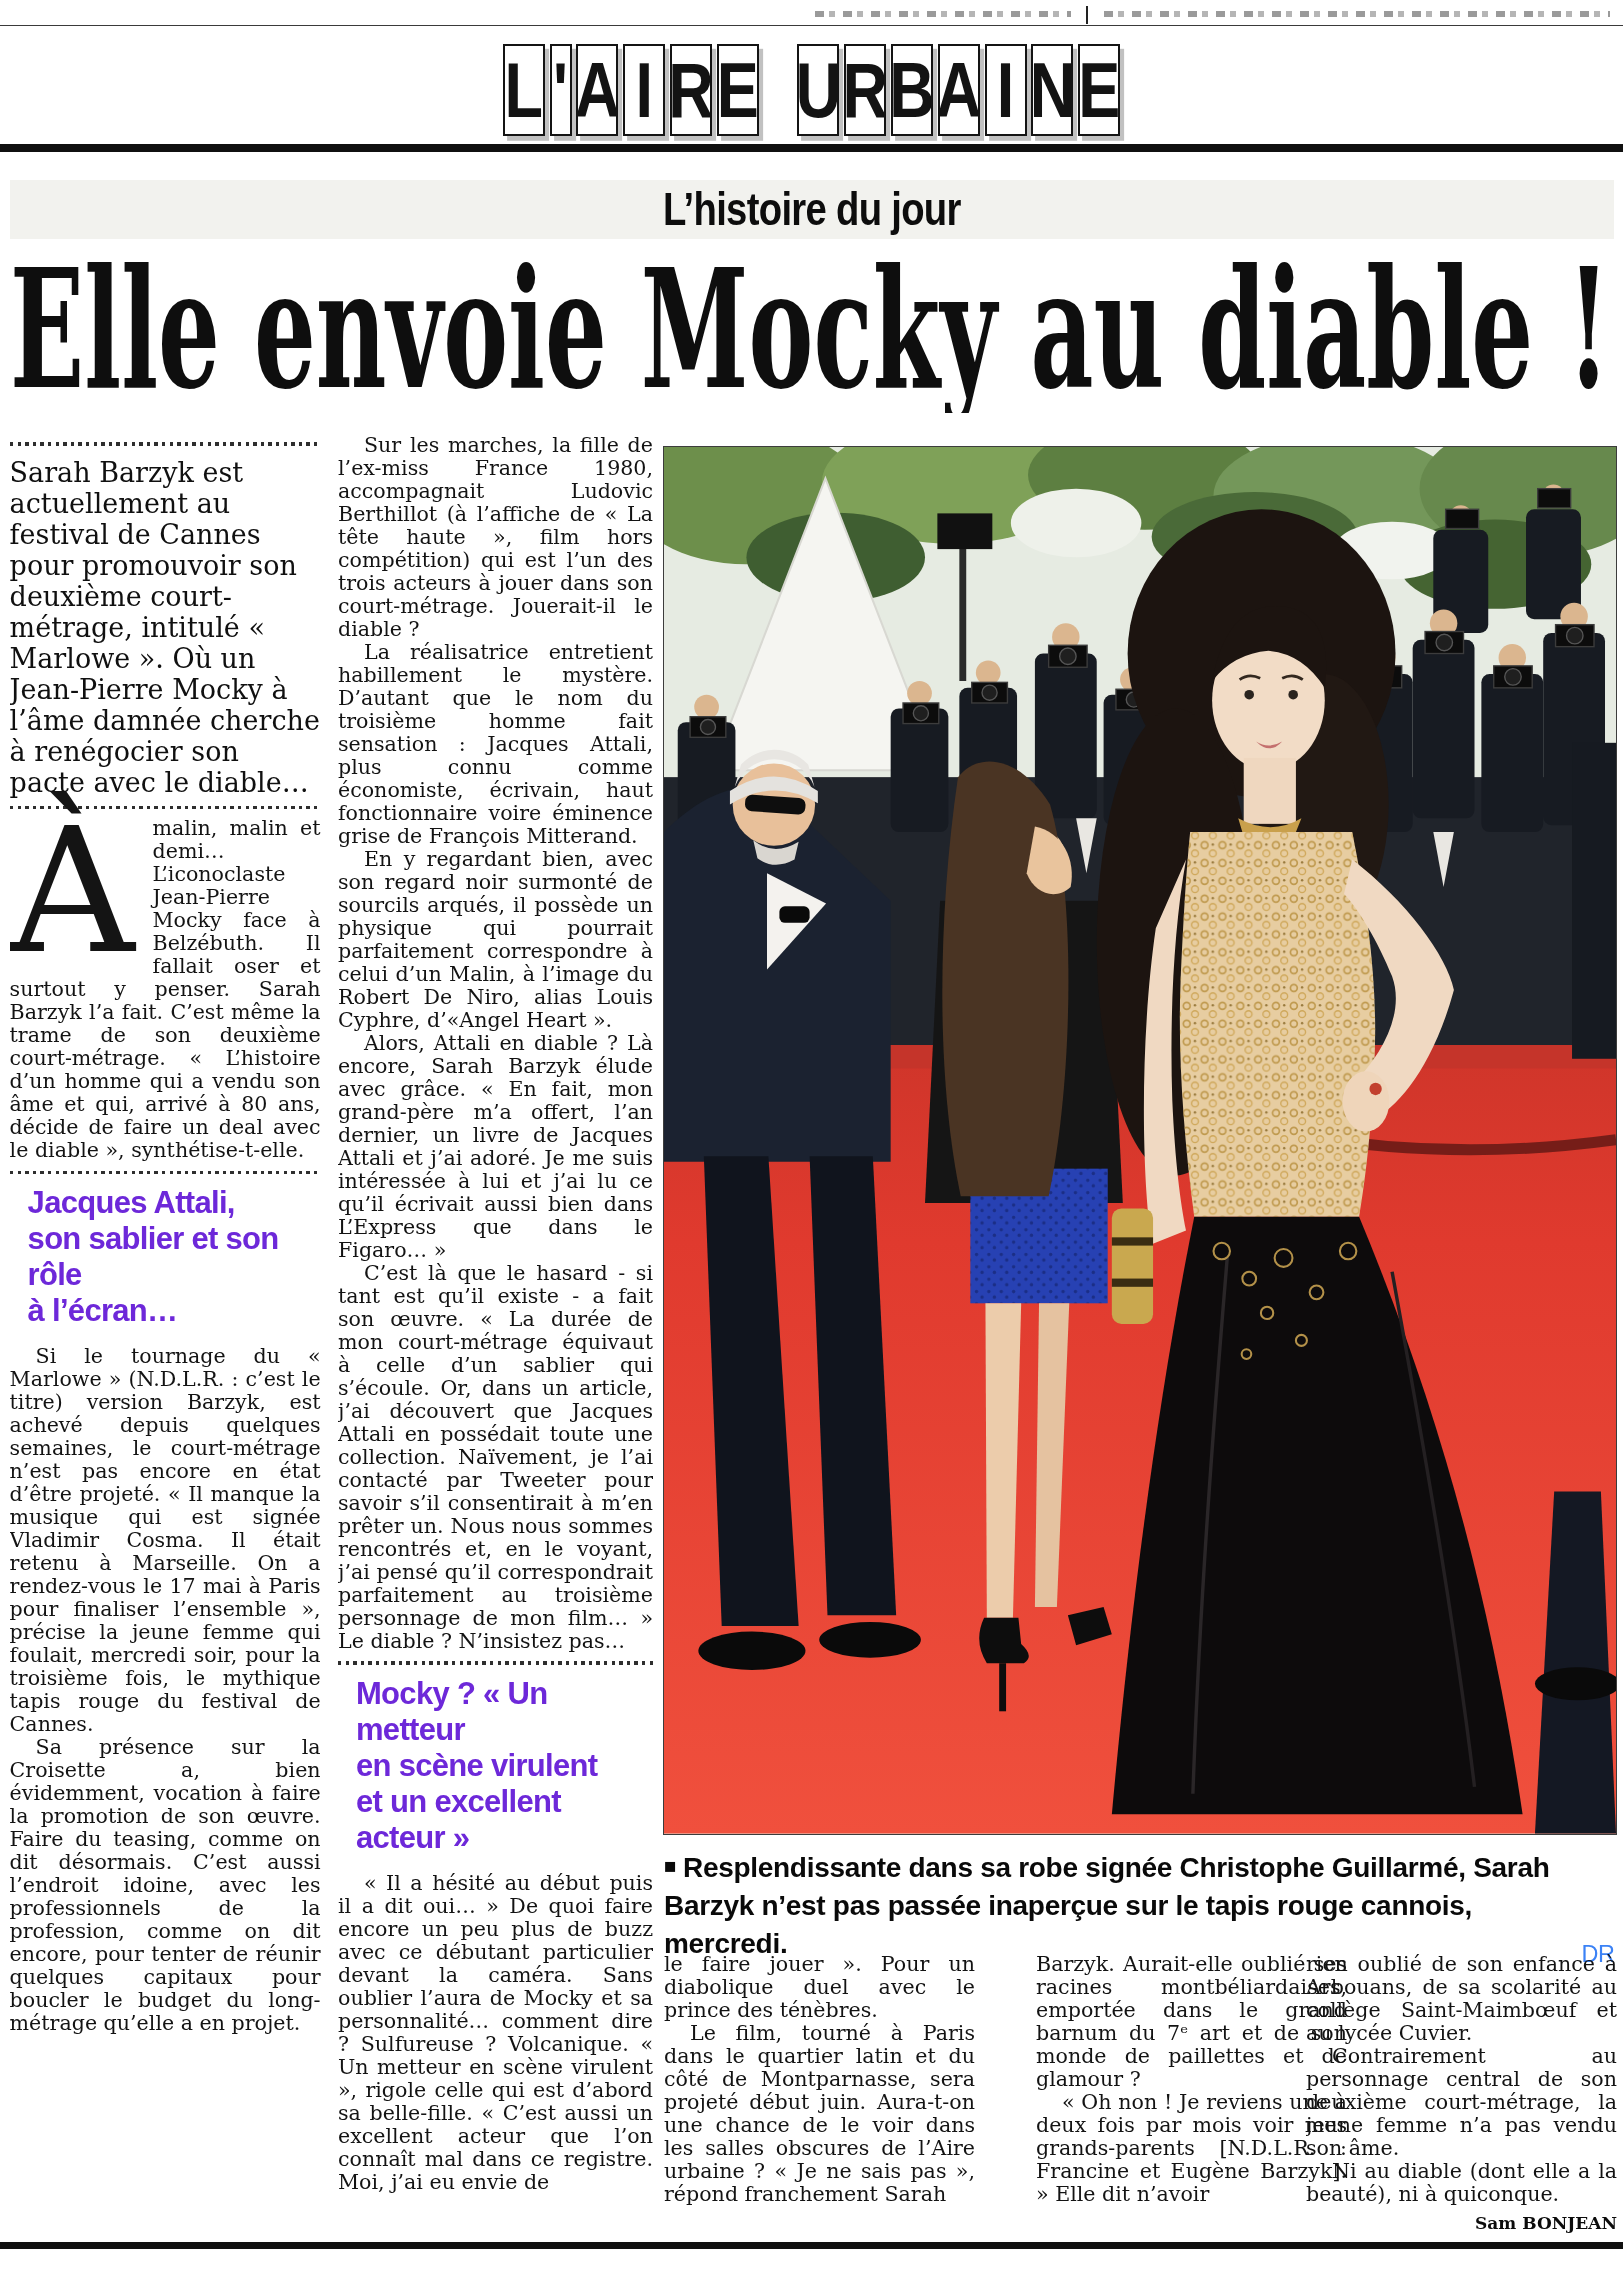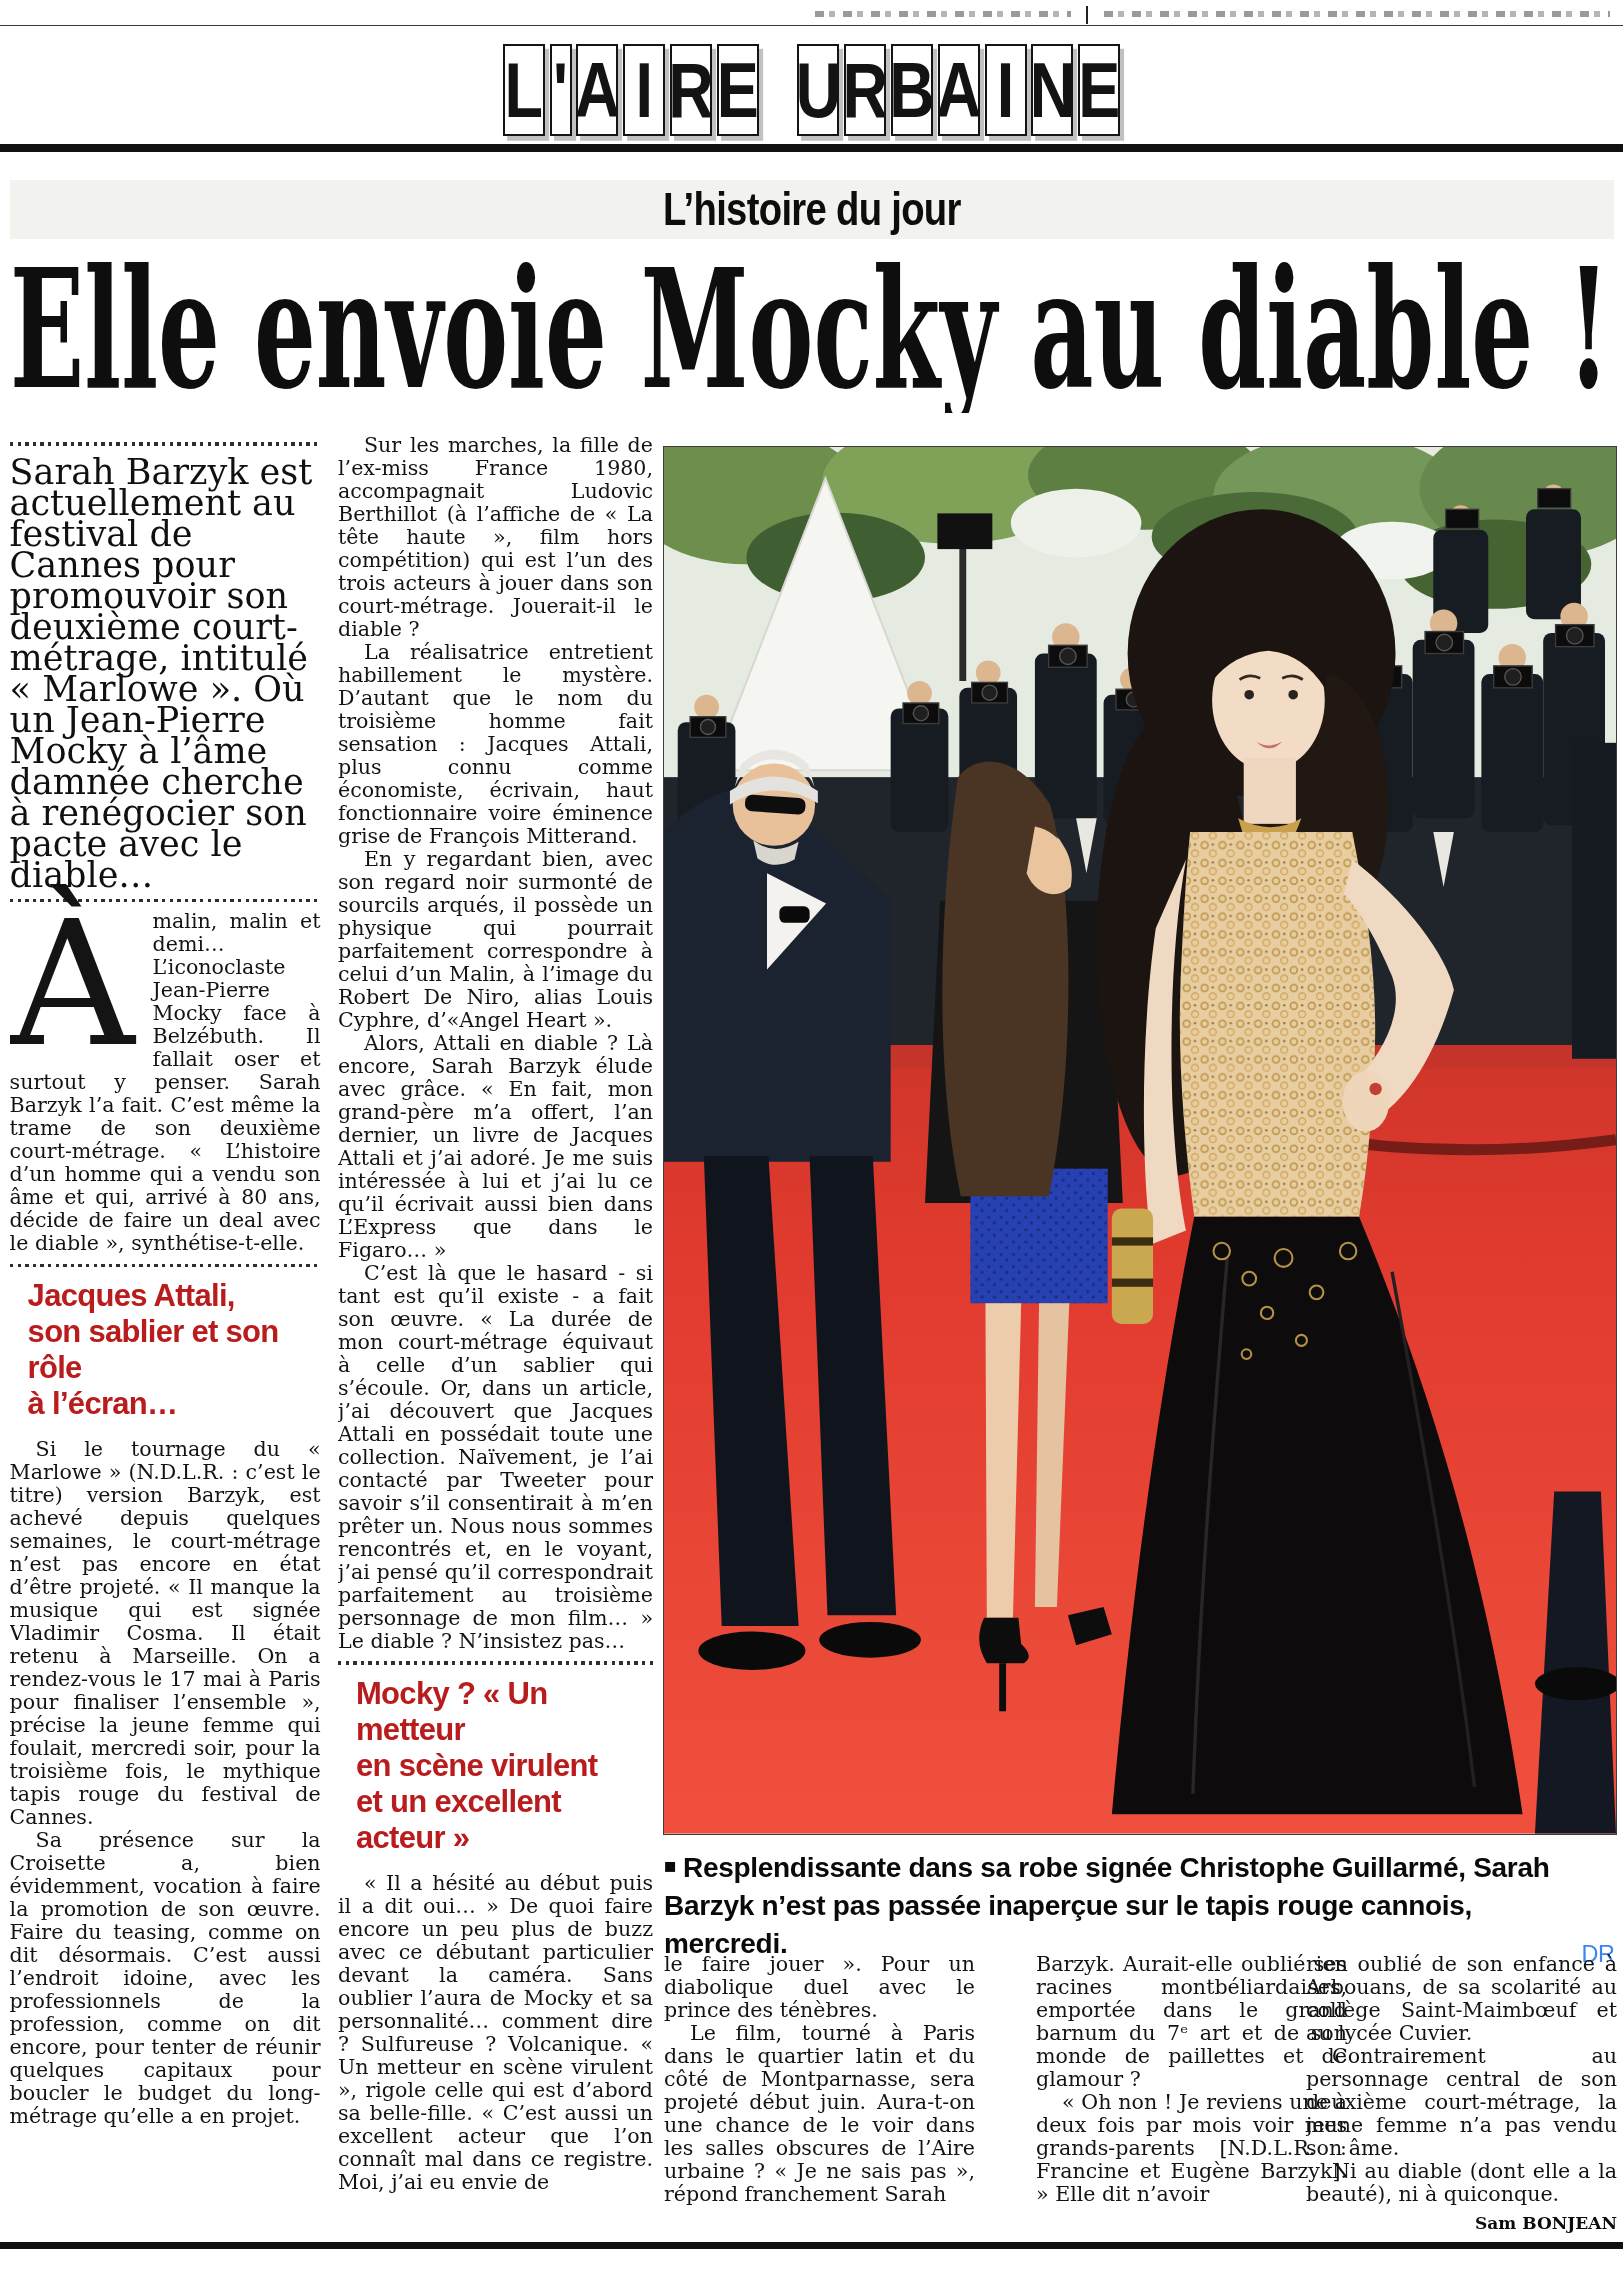--- a/index.html
+++ b/index.html
@@ -39,27 +39,27 @@
   .col{position:absolute;top:434px;overflow:hidden;}
   #col1{left:9.6px;width:311px;height:1773px;}
   #col2{left:338px;width:315px;height:1773px;}
   .bcol{position:absolute;top:1953px;height:283px;overflow:hidden;}
   #col3{left:664px;width:311px;}
   #col4{left:1036px;width:311px;}
   #col5{left:1306px;width:311px;}
 
   .dotted{height:3.4px;margin:8.2px 0;
     background:repeating-linear-gradient(90deg,#2e2e2e 0 3.4px,transparent 3.4px 7.6px);}
-  .lead{font-size:35px;line-height:31px;color:#101010;margin:11px 0 2px;text-align:left;}
+  .lead{font-size:27px;line-height:31px;color:#101010;margin:11px 0 2px;text-align:left;}
   .body-par{font-size:20.6px;line-height:23px;text-align:justify;margin:0;text-indent:26px;
     -webkit-hyphens:auto;hyphens:auto;}
   .no-indent{text-indent:0;}
   .dropcap{float:left;font-size:173px;line-height:141px;margin:4.1px 18px 0 0;color:#141414;}
   .subhead{font-family:"Liberation Sans",sans-serif;font-weight:bold;font-size:31px;line-height:36px;
-    letter-spacing:-0.7px;color:#b91c1c;margin:11px 0 16.5px;padding-left:18px;white-space:pre-line;}
+    letter-spacing:-0.7px;color:#6d28d9;margin:11px 0 16.5px;padding-left:18px;white-space:pre-line;}
   .byline{font-weight:bold;font-size:17px;text-align:right;margin-top:6.9px;color:#0b0b0b;}
 
   
   #photo{position:absolute;top:447px;left:664px;width:952px;height:1387px;outline:1.4px solid #3c3c3c;
     overflow:hidden;background:#e3e8df;}
   #caption{position:absolute;top:1847px;left:664px;width:952px;
     font-family:"Liberation Sans",sans-serif;font-weight:bold;font-size:28px;line-height:38px;
     letter-spacing:-0.3px;color:#0a0a0a;}
   #caption .marker{font-size:20.6px;vertical-align:4.1px;margin-right:6.9px;}
   #caption .credit{position:absolute;right:1.4px;top:43px;font-weight:normal;font-size:23.4px;color:#3b82f6;margin-top:45px;}

